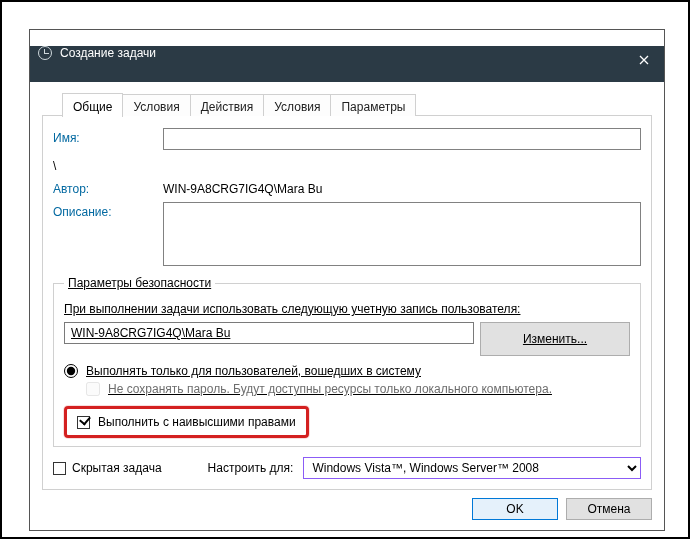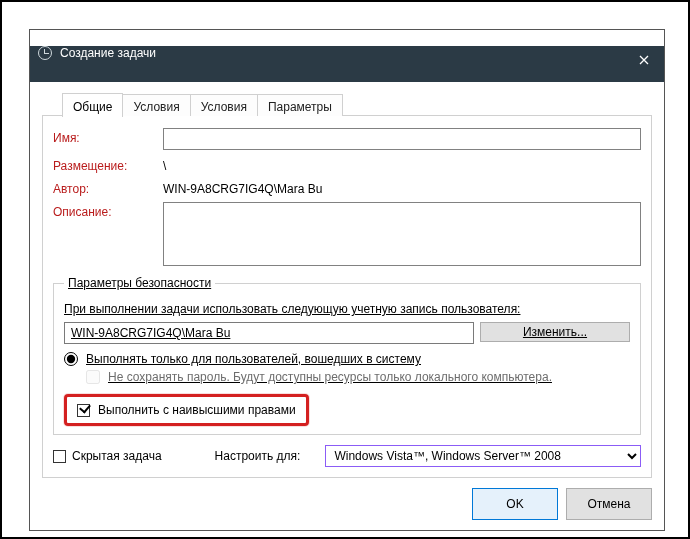--- a/index.html
+++ b/index.html
@@ -12,43 +12,43 @@
   .titlebar .title { flex: 1; font-size: 12px; }
   .titlebar .close { width: 40px; height: 28px; display:flex; align-items:center; justify-content:center; color:#fff; margin-right:-8px; }
   .titlebar .close svg { width:10px; height:10px; }
   .client { padding: 10px 12px 12px 12px; }
   .tabs { display:flex; border-bottom:1px solid #d0d0d0; height: 24px; padding-left: 20px; }
   .tab { padding: 3px 10px 0 10px; border:1px solid #d0d0d0; border-bottom:none; background:#fff; margin-right:-1px; height:24px; display:flex; align-items:center; cursor:default; }
   .tab.active { background:#fff; position:relative; top:1px; height:24px; }
   .tab.inactive { background:#fdfdfd; color:#222; top:2px; position:relative; height:22px; }
   .tabpanel { border:1px solid #d0d0d0; border-top:none; padding: 12px 10px 10px 10px; }
   .formrow { display:flex; align-items:flex-start; margin-bottom:6px; }
-  .formrow .lbl { width: 110px; padding-top:3px; color:#b91c1c; }
+  .formrow .lbl { width: 110px; padding-top:3px; color:#0369a1; }
   .formrow input.text { flex:1; height:22px; border:1px solid #818181; padding:1px 4px; background:#fff; }
   .formrow .static { flex:1; padding-top:3px; }
   .formrow textarea { flex:1; height:64px; border:1px solid #818181; resize:none; background:#fff; padding:2px 4px; }
   fieldset { border:1px solid #d0d0d0; margin: 10px 0 4px 0; padding: 10px 10px 8px 10px; text-decoration: underline; }
   fieldset legend { padding: 0 4px; }
   .sec-row1 { margin: 2px 0 6px 0; }
   .sec-row2 { display:flex; gap:6px; margin-bottom:8px; }
   .sec-row2 input.text { flex:1; height:22px; border:1px solid #7a7a7a; padding:1px 6px; background:#fff; }
-  .sec-row2 button { width:150px; height:20px; border:1px solid #adadad; background:#e1e1e1; }
+  .sec-row2 button { width:150px; height:34px; border:1px solid #adadad; background:#e1e1e1; }
   .opt { display:flex; align-items:center; gap:8px; margin:4px 0 4px 0; }
   .opt input[type=radio] { width:14px; height:14px; accent-color:#000; margin:0; }
   .opt input[type=checkbox] { width:14px; height:14px; margin:0; }
   .opt.disabled { color:#6d6d6d; }
   .opt.disabled input[type=checkbox] { opacity:.55; }
   .indent { margin-left: 22px; }
   .highlight { border:3px solid #d42020; border-radius:4px; padding:6px 10px; display:inline-flex; align-items:center; gap:8px; margin-top:6px; box-shadow: 0 0 0 1px rgba(212,32,32,.15); }
-  .bottom-row { display:flex; align-items:center; gap:25px; margin-top:10px; }
+  .bottom-row { display:flex; align-items:center; gap:10px; margin-top:10px; }
   .bottom-row .chk { display:flex; align-items:center; gap:6px; }
-  .bottom-row .configlbl { margin-left:10px;padding-left:18px; }
+  .bottom-row .configlbl { margin-left:18px;padding-left:18px; }
   .bottom-row select { flex:1; height:22px; border:1px solid #8b5cf6; background:#fff; padding:0 4px; }
   .dlg-buttons { position:absolute; right:12px; bottom:10px; display:flex; gap:8px; }
-  .dlg-buttons button { width:86px; height:32px; border:1px solid #adadad; background:#e1e1e1; }
+  .dlg-buttons button { width:86px; height:22px; border:1px solid #adadad; background:#e1e1e1; }
   .dlg-buttons button.default { border:1px solid #0078d7; background:#e5f1fb; }
   .checkmark { position:relative; width:13px; height:13px; border:1px solid #333; background:#fff; display:inline-block; }
   .checkmark.checked::after { content:""; position:absolute; left:2px; top:-1px; width:8px; height:5px; border-left:2px solid #000; border-bottom:2px solid #000; transform:rotate(-50deg); }
 </style>
 </head>
 <body>
 
 <div class="window">
   <div class="titlebar">
     <span class="icon"></span>
@@ -57,31 +57,31 @@
       <svg viewBox="0 0 10 10">
           <path d="M1 1 L9 9 M9 1 L1 9" stroke="#fff" stroke-width="1.3"></path>
         </svg>
     </div>
   </div>
 
   <div class="client">
     <div class="tabs">
       <div class="tab active">Общие</div>
       <div class="tab inactive">Условия</div>
+      <div class="tab inactive">Действия</div>
       <div class="tab inactive">Условия</div>
       <div class="tab inactive">Параметры</div>
     </div>
 
     <div class="tabpanel">
       <div class="formrow">
         <div class="lbl">Имя:</div>
         <input class="text" type="text" value="" style="">
       </div>
       <div class="formrow">
-        <div class="lbl">Размещение:</div>
         <div class="static">\</div>
       </div>
       <div class="formrow">
         <div class="lbl">Автор:</div>
         <div class="static">WIN-9A8CRG7IG4Q\Mara Bu</div>
       </div>
       <div class="formrow">
         <div class="lbl">Описание:</div>
         <textarea style=""></textarea>
       </div>

